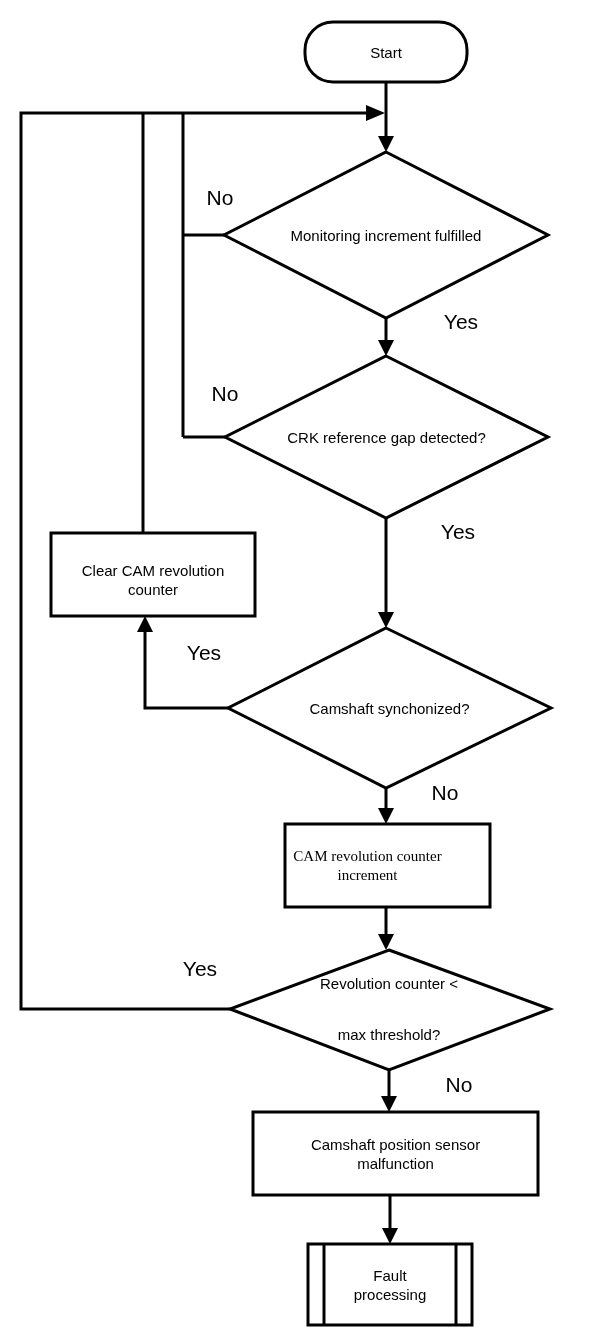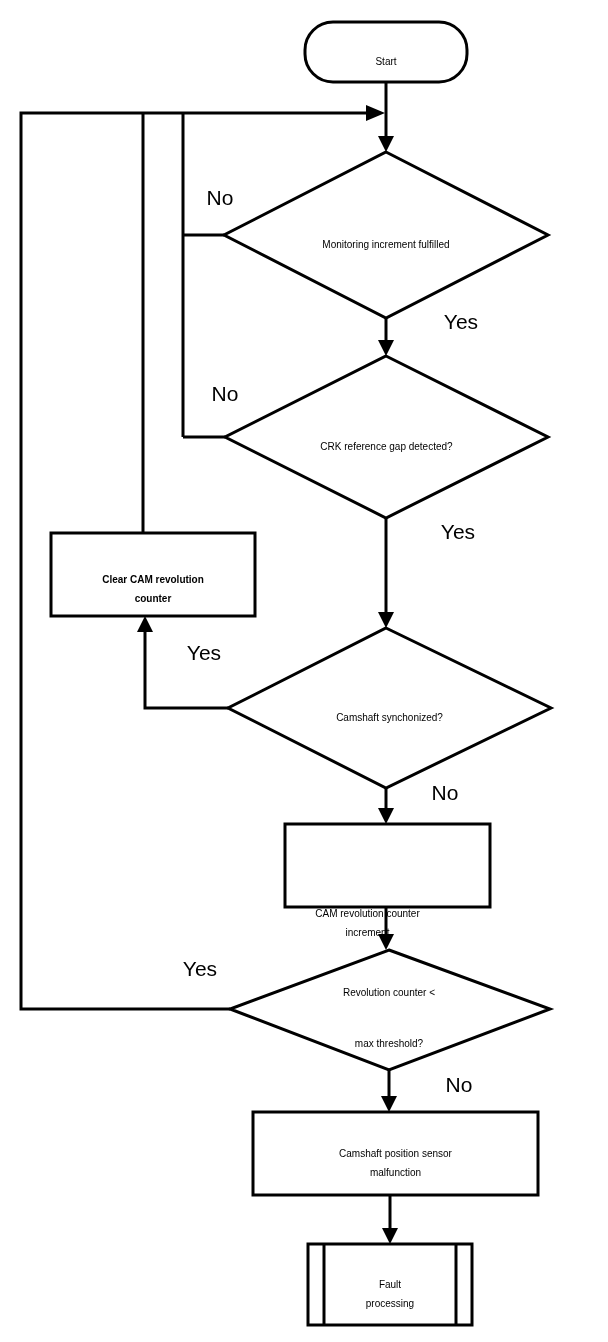--- a/index.html
+++ b/index.html
@@ -21,24 +21,23 @@
     left: 0;
     top: 0;
   }
   .node-text {
     position: absolute;
     display: flex;
     flex-direction: column;
     align-items: center;
     justify-content: center;
     text-align: center;
-    font-size: 10px;
+    font-size: 15px;
     line-height: 19px;
     pointer-events: none;
-    margin-top: 9px;
   }
   .edge-label {
     position: absolute;
     width: 56px;
     height: 20px;
     display: flex;
     align-items: center;
     justify-content: center;
     font-size: 21px;
     pointer-events: none;
@@ -122,26 +121,26 @@
 
   <div class="node-text" style="left:228px;top:628px;width:323px;height:160px;text-align:center;">
     <span>Camshaft synchonized?</span>
   </div>
 
   <div class="node-text" style="left:259px;top:980px;width:260px;height:58px;gap:32px;">
     <span>Revolution counter &lt;</span>
     <span>max threshold?</span>
   </div>
 
-  <div class="node-text" style="left:51px;top:533px;width:204px;height:93px;font-weight:bold;">
+  <div class="node-text" style="left:51px;top:533px;width:204px;height:93px;">
     <span>Clear CAM revolution</span>
     <span>counter</span>
   </div>
 
-  <div class="node-text" style="left:285px;top:872px;width:165px;height:83px;">
+  <div class="node-text" style="left:285px;top:824px;width:165px;height:83px;font-family:Liberation Serif, serif;">
     <span>CAM revolution counter</span>
     <span>increment</span>
   </div>
 
   <div class="node-text" style="left:324px;top:1244px;width:132px;height:81px;">
     <span>Fault</span>
     <span>processing</span>
   </div>
 
   <div class="node-text" style="left:253px;top:1112px;width:285px;height:83px;">

